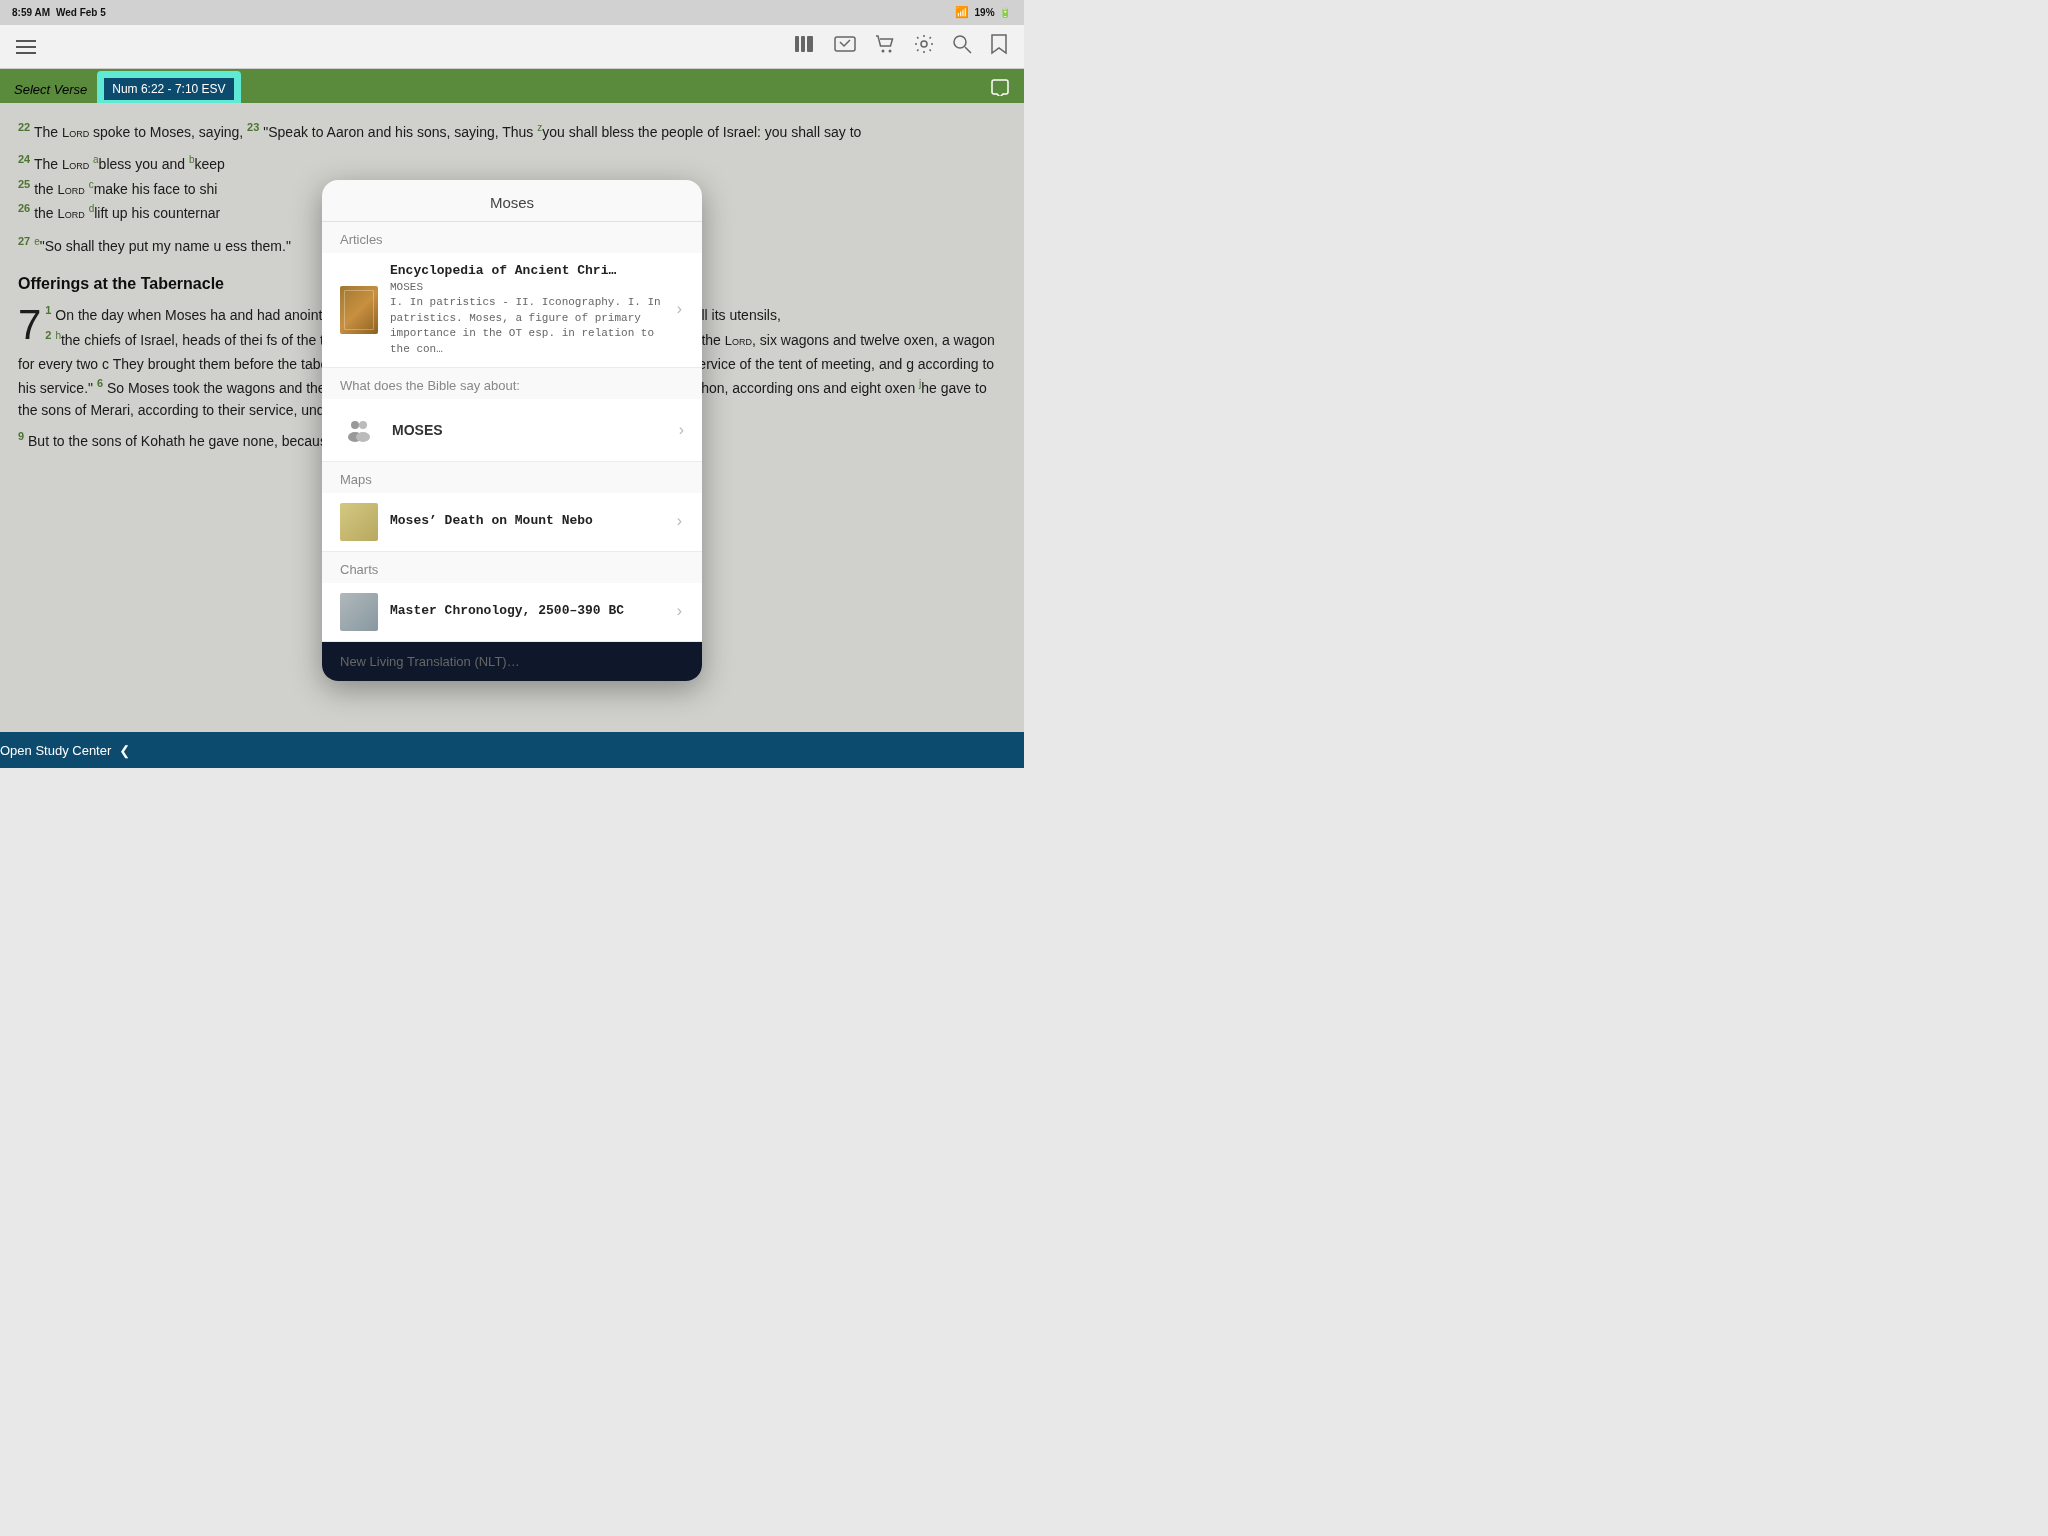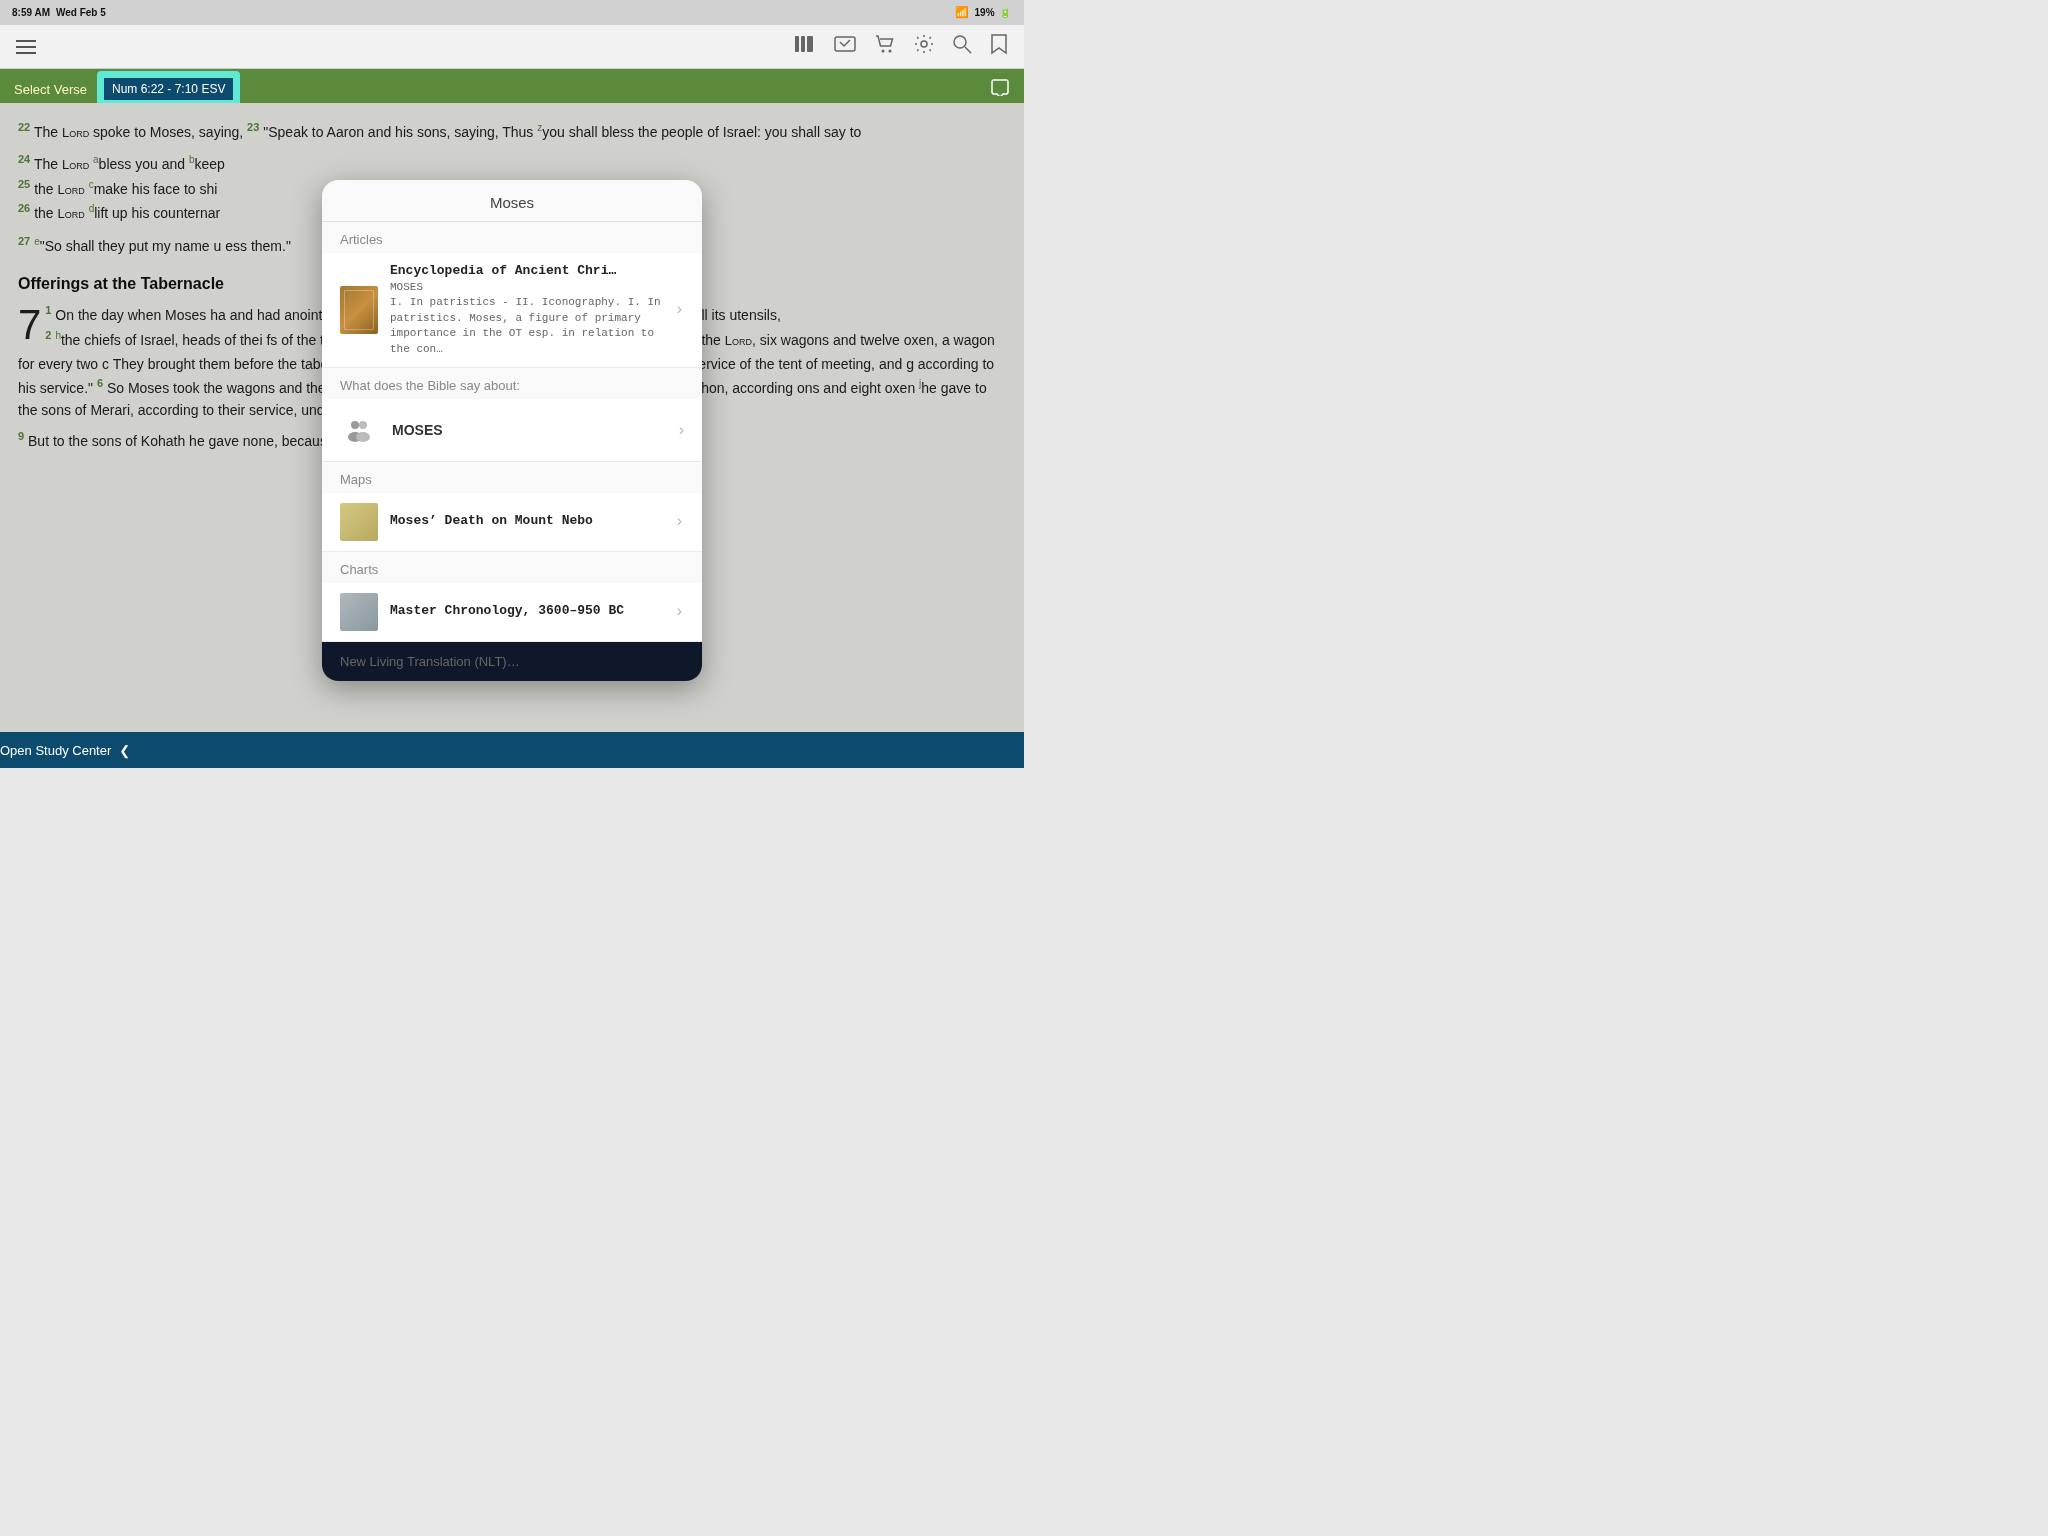--- a/index.html
+++ b/index.html
@@ -52,22 +52,23 @@
     
     .verse-bar {
       height: 40px;
       background: #5a8a3c;
       display: flex;
       align-items: center;
       padding: 0 14px;
       gap: 10px;
     }
     .verse-bar-select {
-      color: #fef9c3;
-      font-size: 13px;
+      color: #000000;
+      font-size: 13px;
+      font-style: italic;
     }
     .verse-badge {
       background: #0c4a6e;
       border: 7px solid #5eead4;
       color: white;
       font-size: 12px;
       padding: 4px 8px;
       border-radius: 4px;
     }
     .verse-bar-right {
@@ -415,21 +416,21 @@
       <div class="popup-item-title">Moses’ Death on Mount Nebo</div>
     </div>
     <span class="popup-chevron">›</span>
   </div>
 
   <div class="popup-section-label">Charts</div>
 
   <div class="popup-item">
     <div class="chart-thumb"></div>
     <div class="popup-item-text">
-      <div class="popup-item-title">Master Chronology, 3600–950 BC</div>
+      <div class="popup-item-title">Master Chronology, 2500–390 BC</div>
     </div>
     <span class="popup-chevron">›</span>
   </div>
 
   <div class="popup-nlt-item">
     <span class="popup-nlt-label">New Living Translation (NLT)…</span>
   </div>
 </div>
 
 <div class="bottom-bar">

